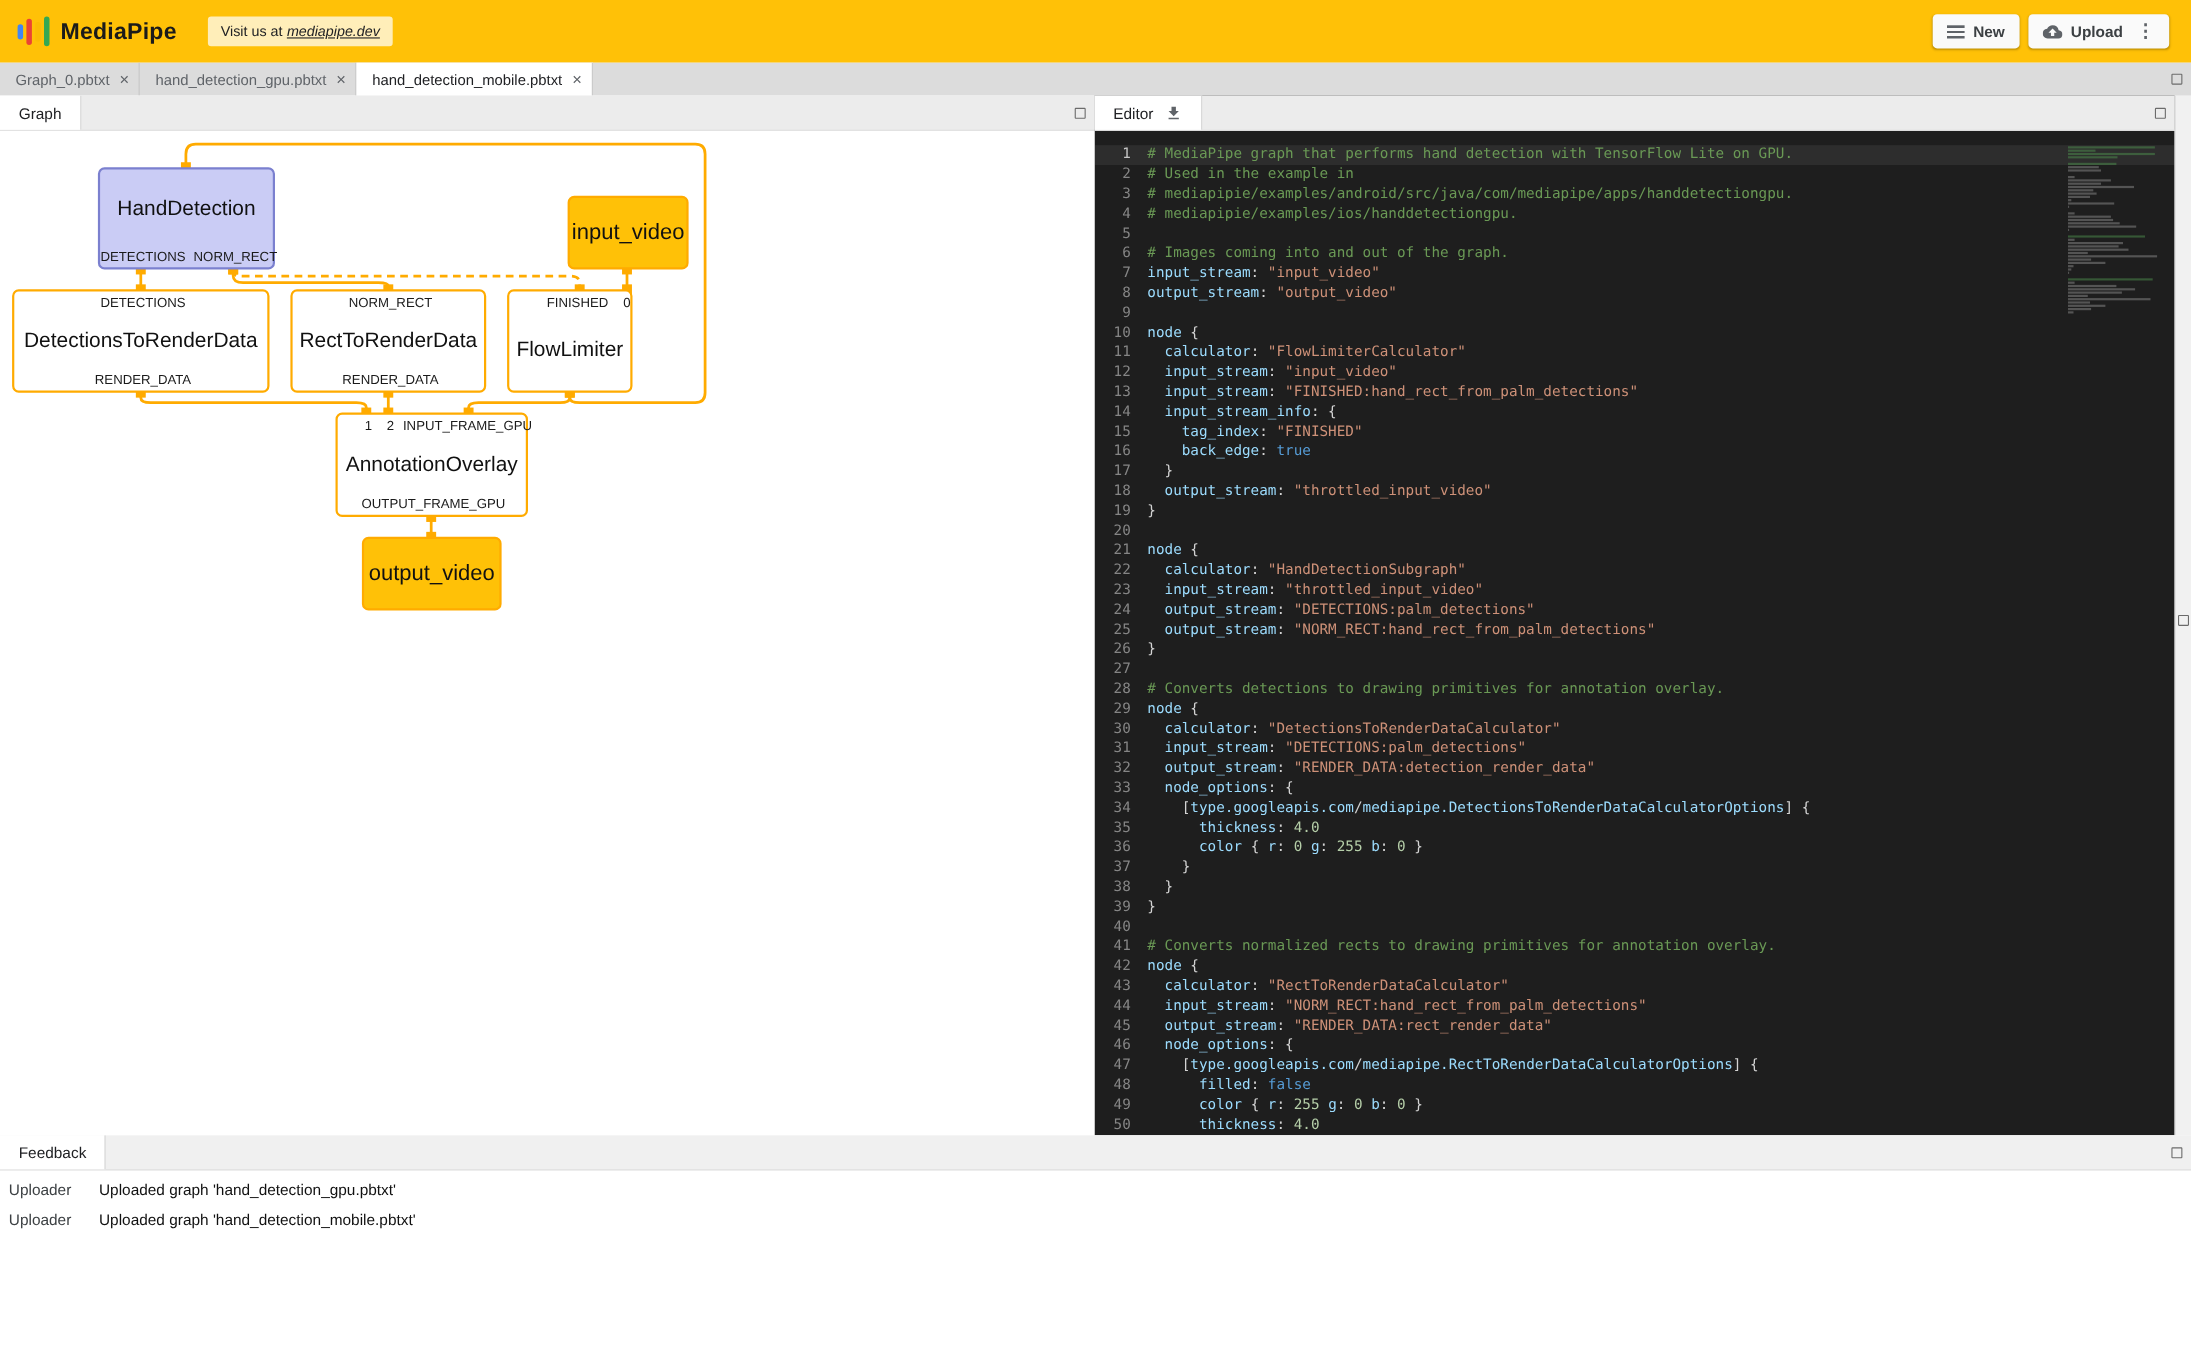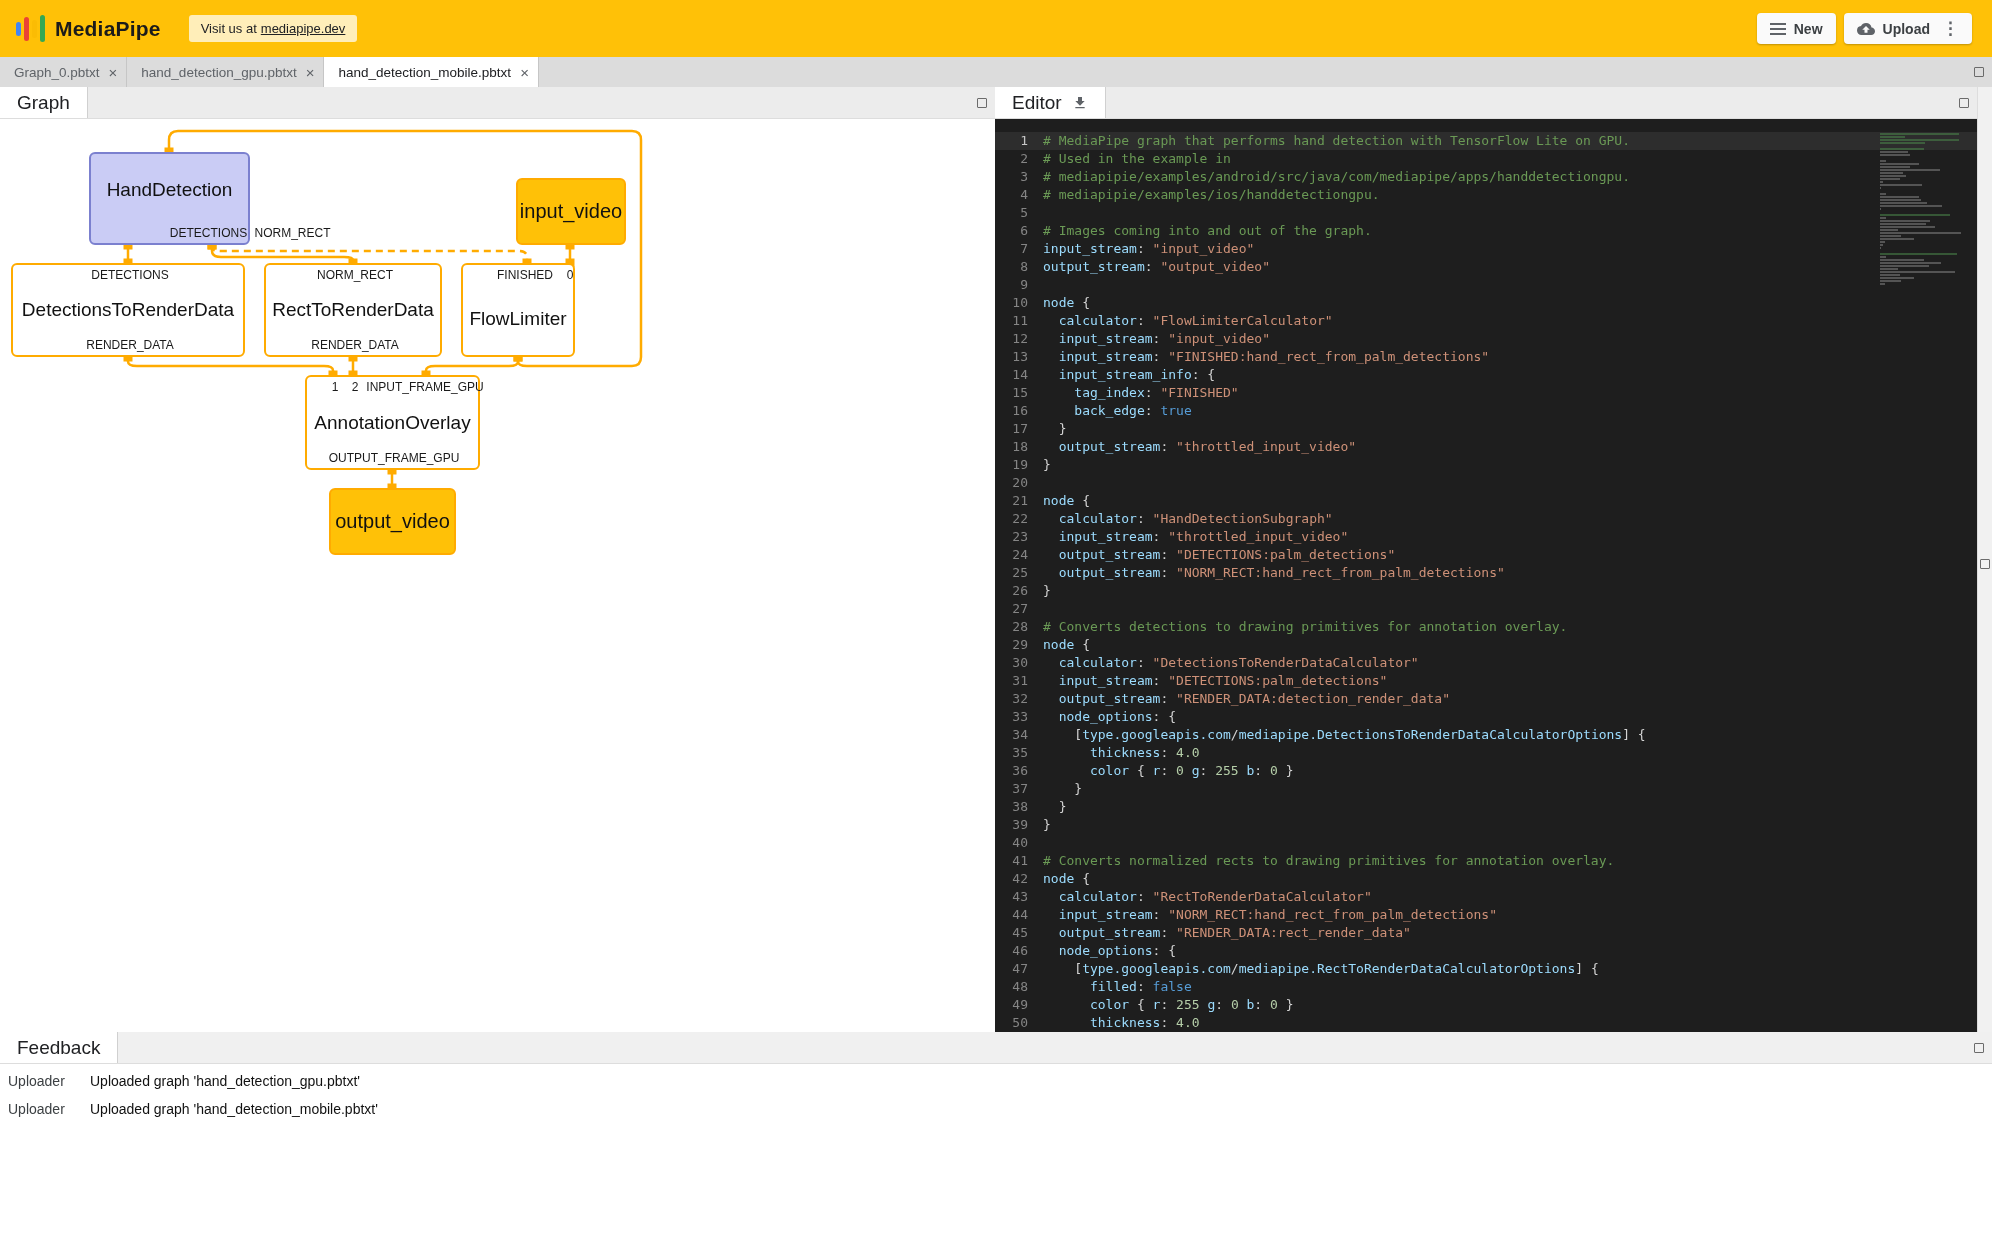--- a/index.html
+++ b/index.html
@@ -10,21 +10,21 @@
   .hdr{height:57px;background:#FFC107;display:flex;align-items:center;padding:0 20px 0 16px;box-sizing:border-box;}
   .logo{display:flex;align-items:center;gap:3px;height:32px;margin-right:10px;}
   .logo .bar{width:5px;border-radius:2.5px;}
   .logo .b1{height:14px;background:#4285F4;}
   .logo .b2{height:24px;background:#EA4335;}
   .logo .b3{height:18px;background:#FBBC04;}
   .logo .b4{height:27px;background:#34A853;}
   .app-title{font-size:21px;font-weight:700;color:#1b1b1b;letter-spacing:.2px;}
   .visit-badge{margin-left:28px;background:rgba(255,255,255,.72);border-radius:3px;padding:6px 12px;
                font-size:13px;color:#202124;display:flex;align-items:center;gap:4px;}
-  .visit-link{text-decoration:underline;color:#202124;cursor:pointer;}
+  .visit-link{text-decoration:underline;color:#202124;cursor:pointer;font-style:italic;}
   .spacer{flex:1;}
   .hdr-btn{display:flex;align-items:center;gap:8px;height:31px;padding:0 13px;margin-left:8px;border:none;
            background:#fafafa;border-radius:4px;font-family:inherit;font-size:14px;font-weight:600;color:#3c4043;
            box-shadow:0 1px 2px rgba(0,0,0,.25);cursor:pointer;}
   .menu-icon{width:16px;height:12px;
      background:linear-gradient(#5f6368 0 2px,transparent 2px 5px,#5f6368 5px 7px,transparent 7px 10px,#5f6368 10px 12px);}
   .kebab{font-size:17px;font-weight:700;color:#5f6368;margin-left:4px;line-height:1;}
 
   
   .tabstrip{height:30px;background:#dcdcdc;display:flex;align-items:stretch;}
@@ -33,35 +33,35 @@
   .file-tab.active{background:#fff;color:#202124;}
   .tab-close{margin-left:9px;font-size:15px;color:#5f6368;line-height:1;cursor:pointer;}
 
   
   .main{display:flex;height:945px;}
   .graph-panel{width:995px;display:flex;flex-direction:column;background:#fff;}
   .editor-panel{width:982px;display:flex;flex-direction:column;background:#1e1e1e;gap:11px;}
   .right-gutter{width:15px;background:#f1f1f1;border-left:1px solid #ddd;box-sizing:border-box;
                 display:flex;justify-content:center;padding-top:8px;}
   .panel-header{height:32px;background:#ececec;border-bottom:1px solid #ddd;display:flex;align-items:stretch;box-sizing:border-box;}
-  .panel-tab{background:#fff;display:flex;align-items:center;gap:10px;padding:0 17px;font-size:19px;color:#202124;
+  .panel-tab{background:#fff;display:flex;align-items:center;gap:10px;padding:0 17px;font-size:14px;color:#202124;
              border-right:1px solid #d0d0d0;cursor:pointer;}
   .sq{width:10px;height:10px;border:1.5px solid #6b6b6b;border-radius:1px;align-self:center;margin-right:8px;cursor:pointer;box-sizing:border-box;}
   .right-gutter .sq{margin:0;}
   .dl-icon{cursor:pointer;display:flex;align-items:center;}
 
   
   .graph-canvas{position:relative;flex:1;overflow:hidden;background:#fff;}
   .graph-canvas svg{position:absolute;left:0;top:0;}
   .edge{fill:none;stroke:#FFAB00;stroke-width:2.5;}
   .edge.dashed{stroke-dasharray:7 5;}
   .port-dot{fill:#FFAB00;}
   .gnode{position:absolute;box-sizing:border-box;border:2px solid #FFAB00;border-radius:6px;background:#fff;
          display:flex;flex-direction:column;cursor:grab;}
-  .gnode.subgraph{background:#caccf5;border-color:#7b80cf;align-items:center;}
+  .gnode.subgraph{background:#caccf5;border-color:#7b80cf;}
   .gnode.io{background:#FFC107;border-color:#FFAB00;}
   .gnode-title{flex:1;display:flex;align-items:center;justify-content:center;font-size:19px;font-weight:500;color:#111;white-space:nowrap;}
   .gnode.io .gnode-title{font-size:20px;}
   .port-row{position:relative;height:17px;}
   .port{position:absolute;transform:translateX(-50%);font-size:12px;color:#1a1a1a;white-space:nowrap;}
   .port-row.top .port{top:3px;}
   .port-row.bottom .port{bottom:3px;}
 
   
   .editor-body{position:relative;flex:1;overflow:hidden;padding-top:2px;

